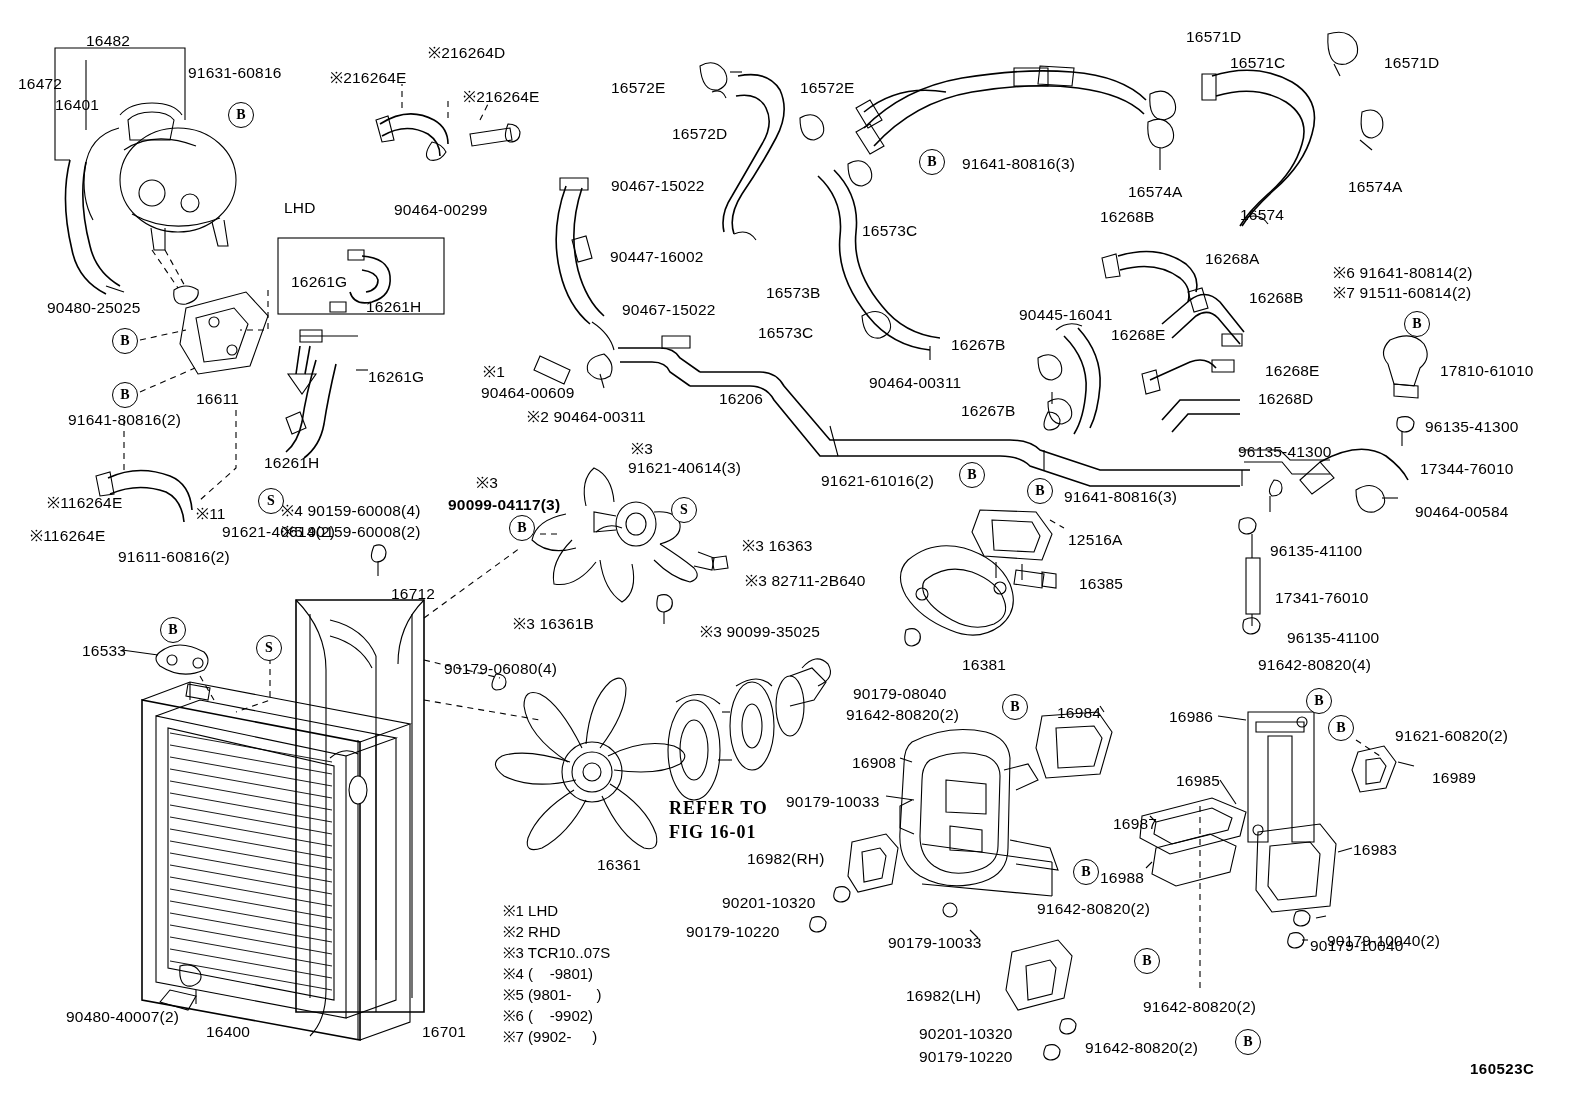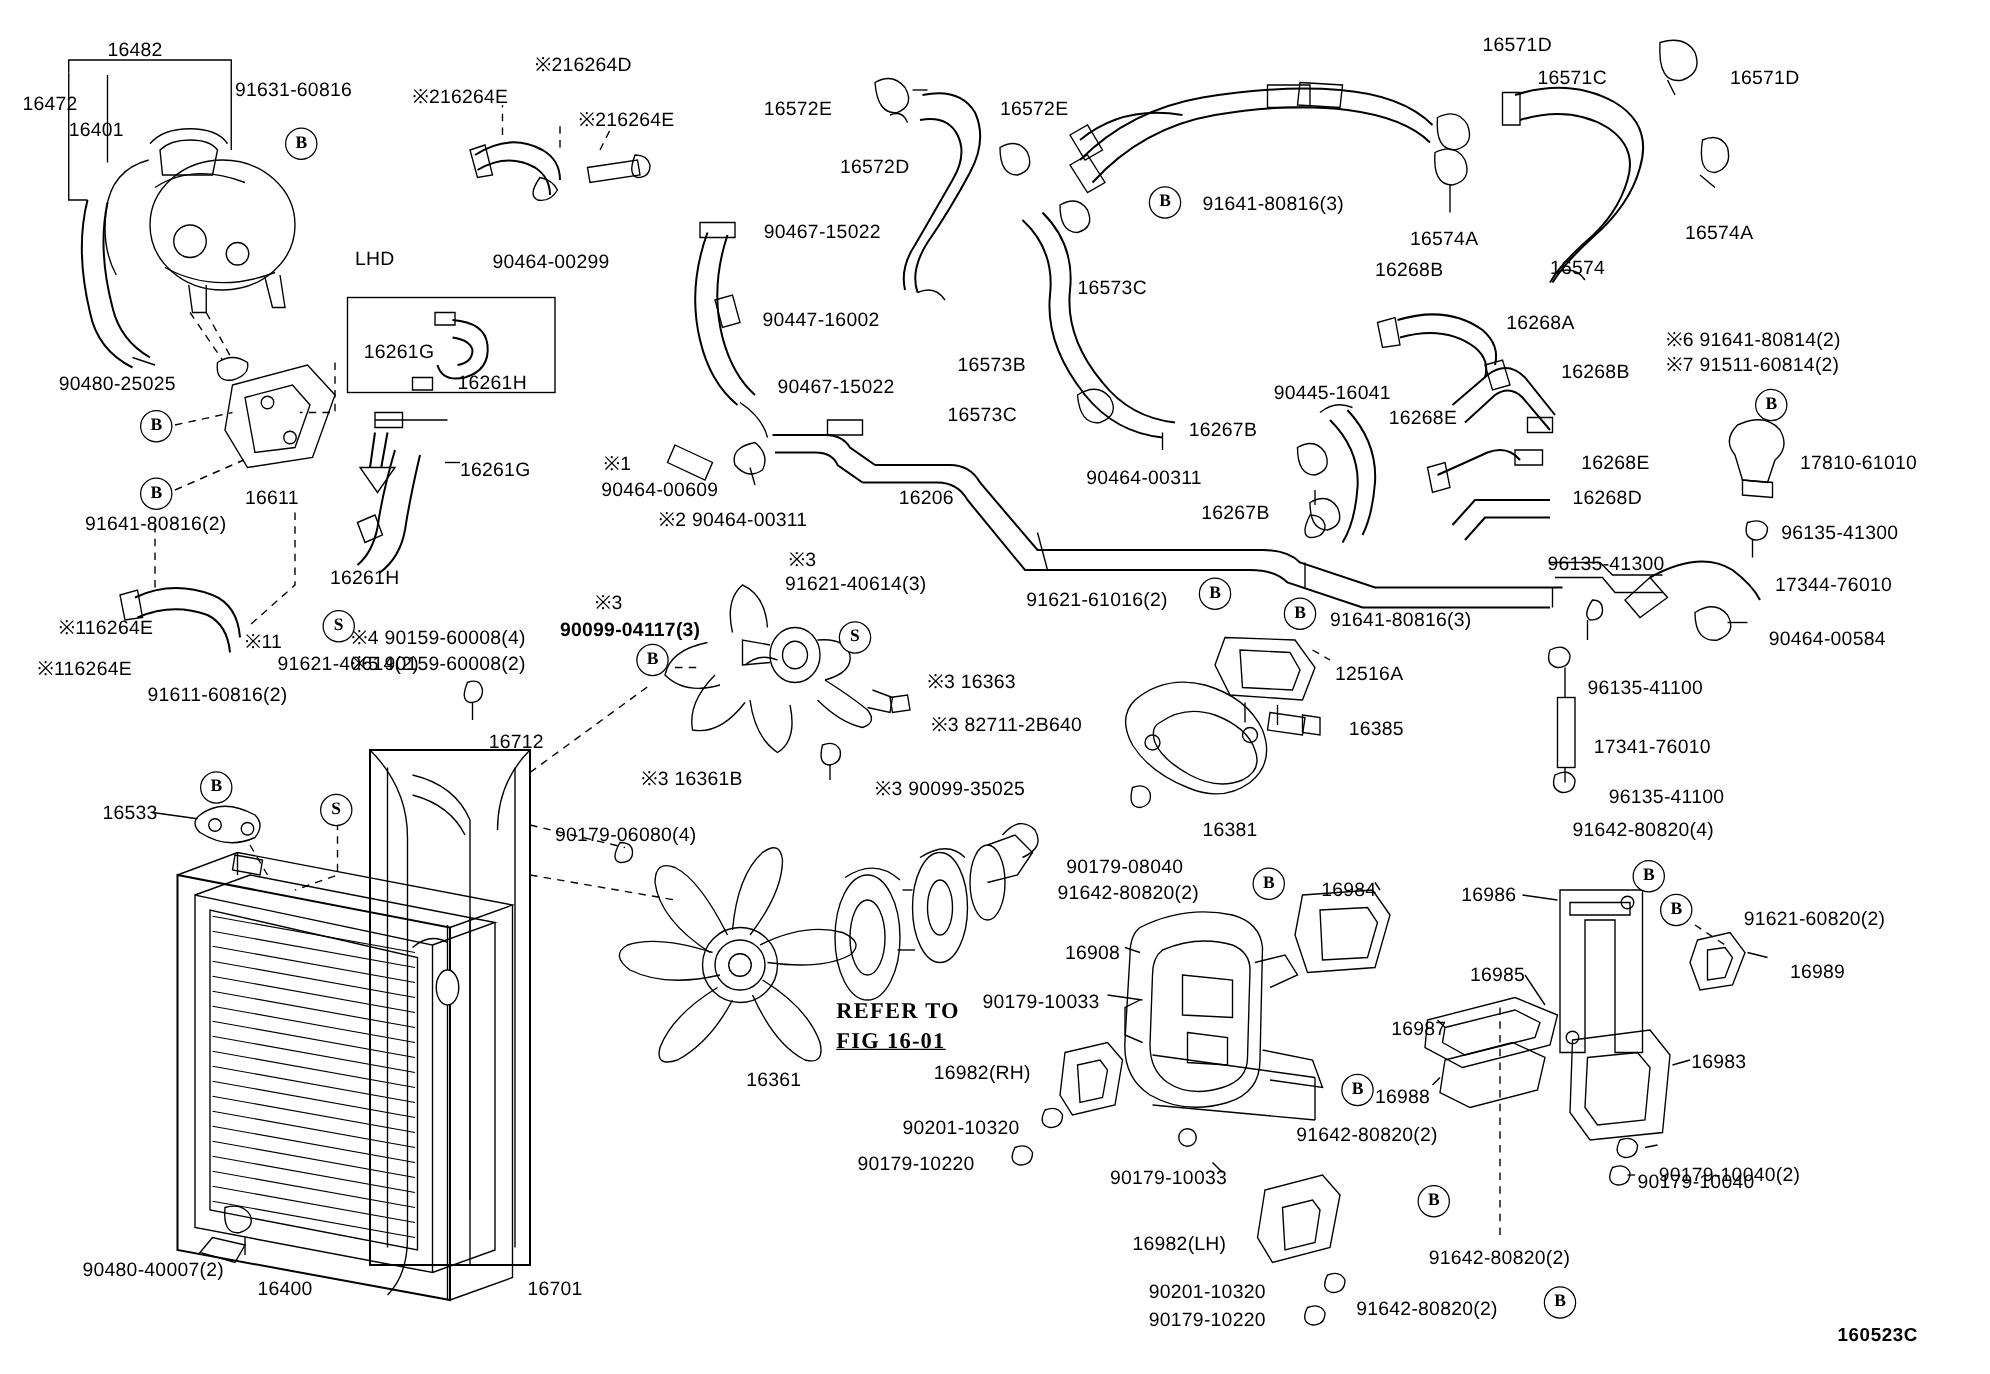--- a/index.html
+++ b/index.html
@@ -514,21 +514,22 @@
       <div class="lbl" style="left: 888px; top: 935px;">90179-10033</div>
       <div class="lbl" style="left: 906px; top: 988px;">16982(LH)</div>
       <div class="lbl" style="left: 919px; top: 1026px;">90201-10320</div>
       <div class="lbl" style="left: 919px; top: 1049px;">90179-10220</div>
       <div class="lbl" style="left: 1085px; top: 1040px;">91642-80820(2)</div>
       <div class="lbl" style="left: 1143px; top: 999px;">91642-80820(2)</div>
       <div class="lbl" style="left: 1327px; top: 933px;">90179-10040(2)</div>
       <div class="lbl" style="left: 1310px; top: 938px;">90179-10040</div>
     </div>
 
+<div class="legend" id="legend" style="left:503px;top:900px;"><div>※1 LHD</div><div>※2 RHD</div><div>※3 TCR10..07S</div><div>※4 (    -9801)</div><div>※5 (9801-      )</div><div>※6 (    -9902)</div><div>※7 (9902-     )</div></div>
 
 <div class="lbl b" style="left:669px;top:800px;font-family:'Liberation Serif',serif;font-size:18px;letter-spacing:1px;">REFER TO</div>
-<div class="lbl b" style="left:669px;top:824px;font-family:'Liberation Serif',serif;font-size:18px;letter-spacing:1px;text-decoration:underline;">FIG 16-01</div>
+<div class="lbl b" style="left:669px;top:824px;font-family:'Liberation Serif',serif;font-size:18px;letter-spacing:1px;">FIG 16-01</div>
 
 <div class="lbl" style="left:284px;top:200px;">LHD</div>
 
 <div class="code" style="left:1470px;top:1060px;">160523C</div>
 
 </div>
 
 </body></html>

